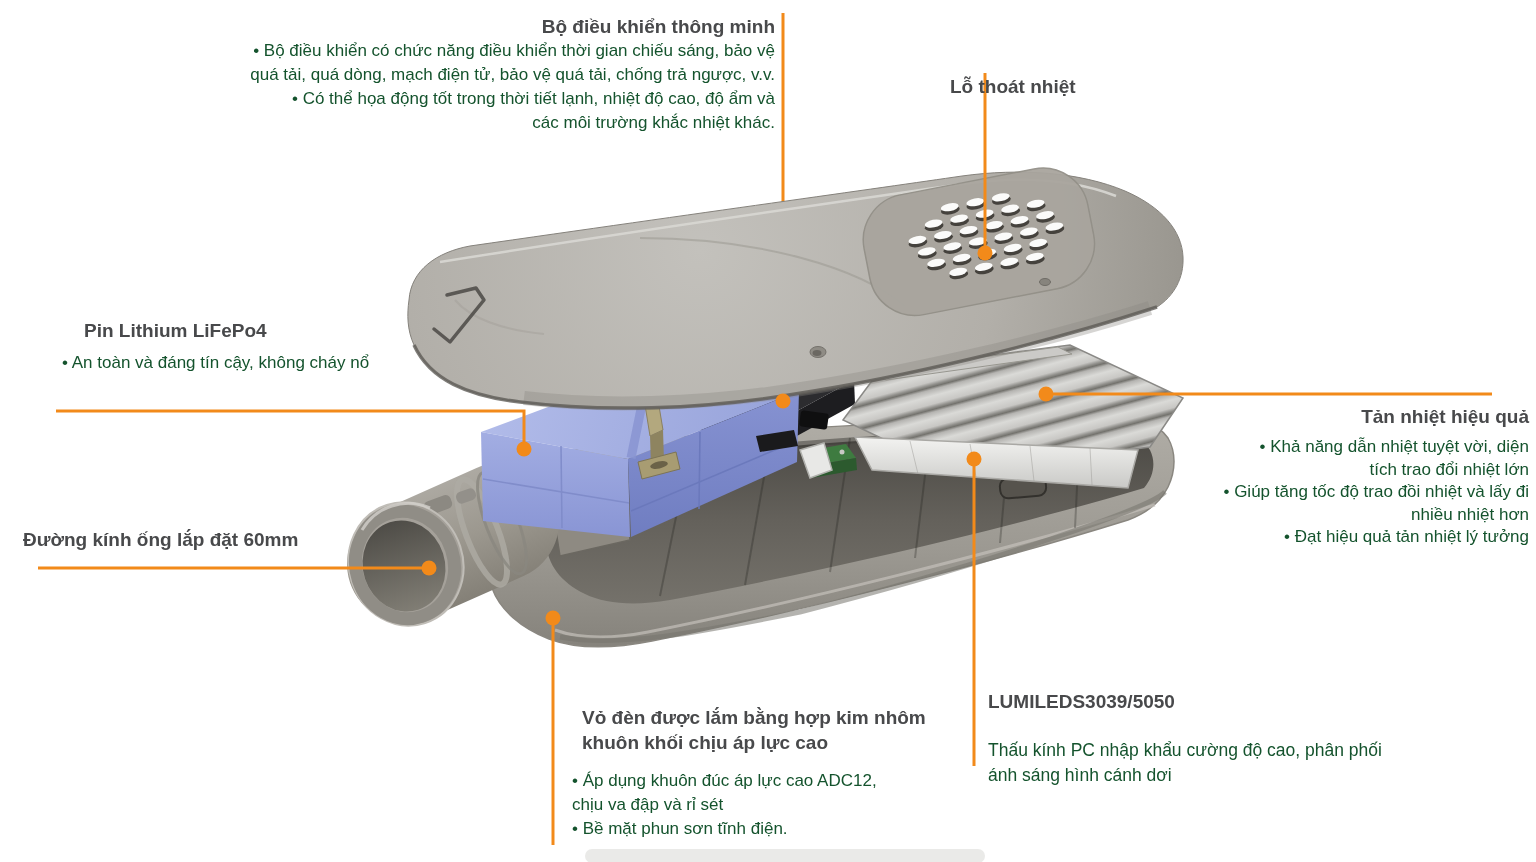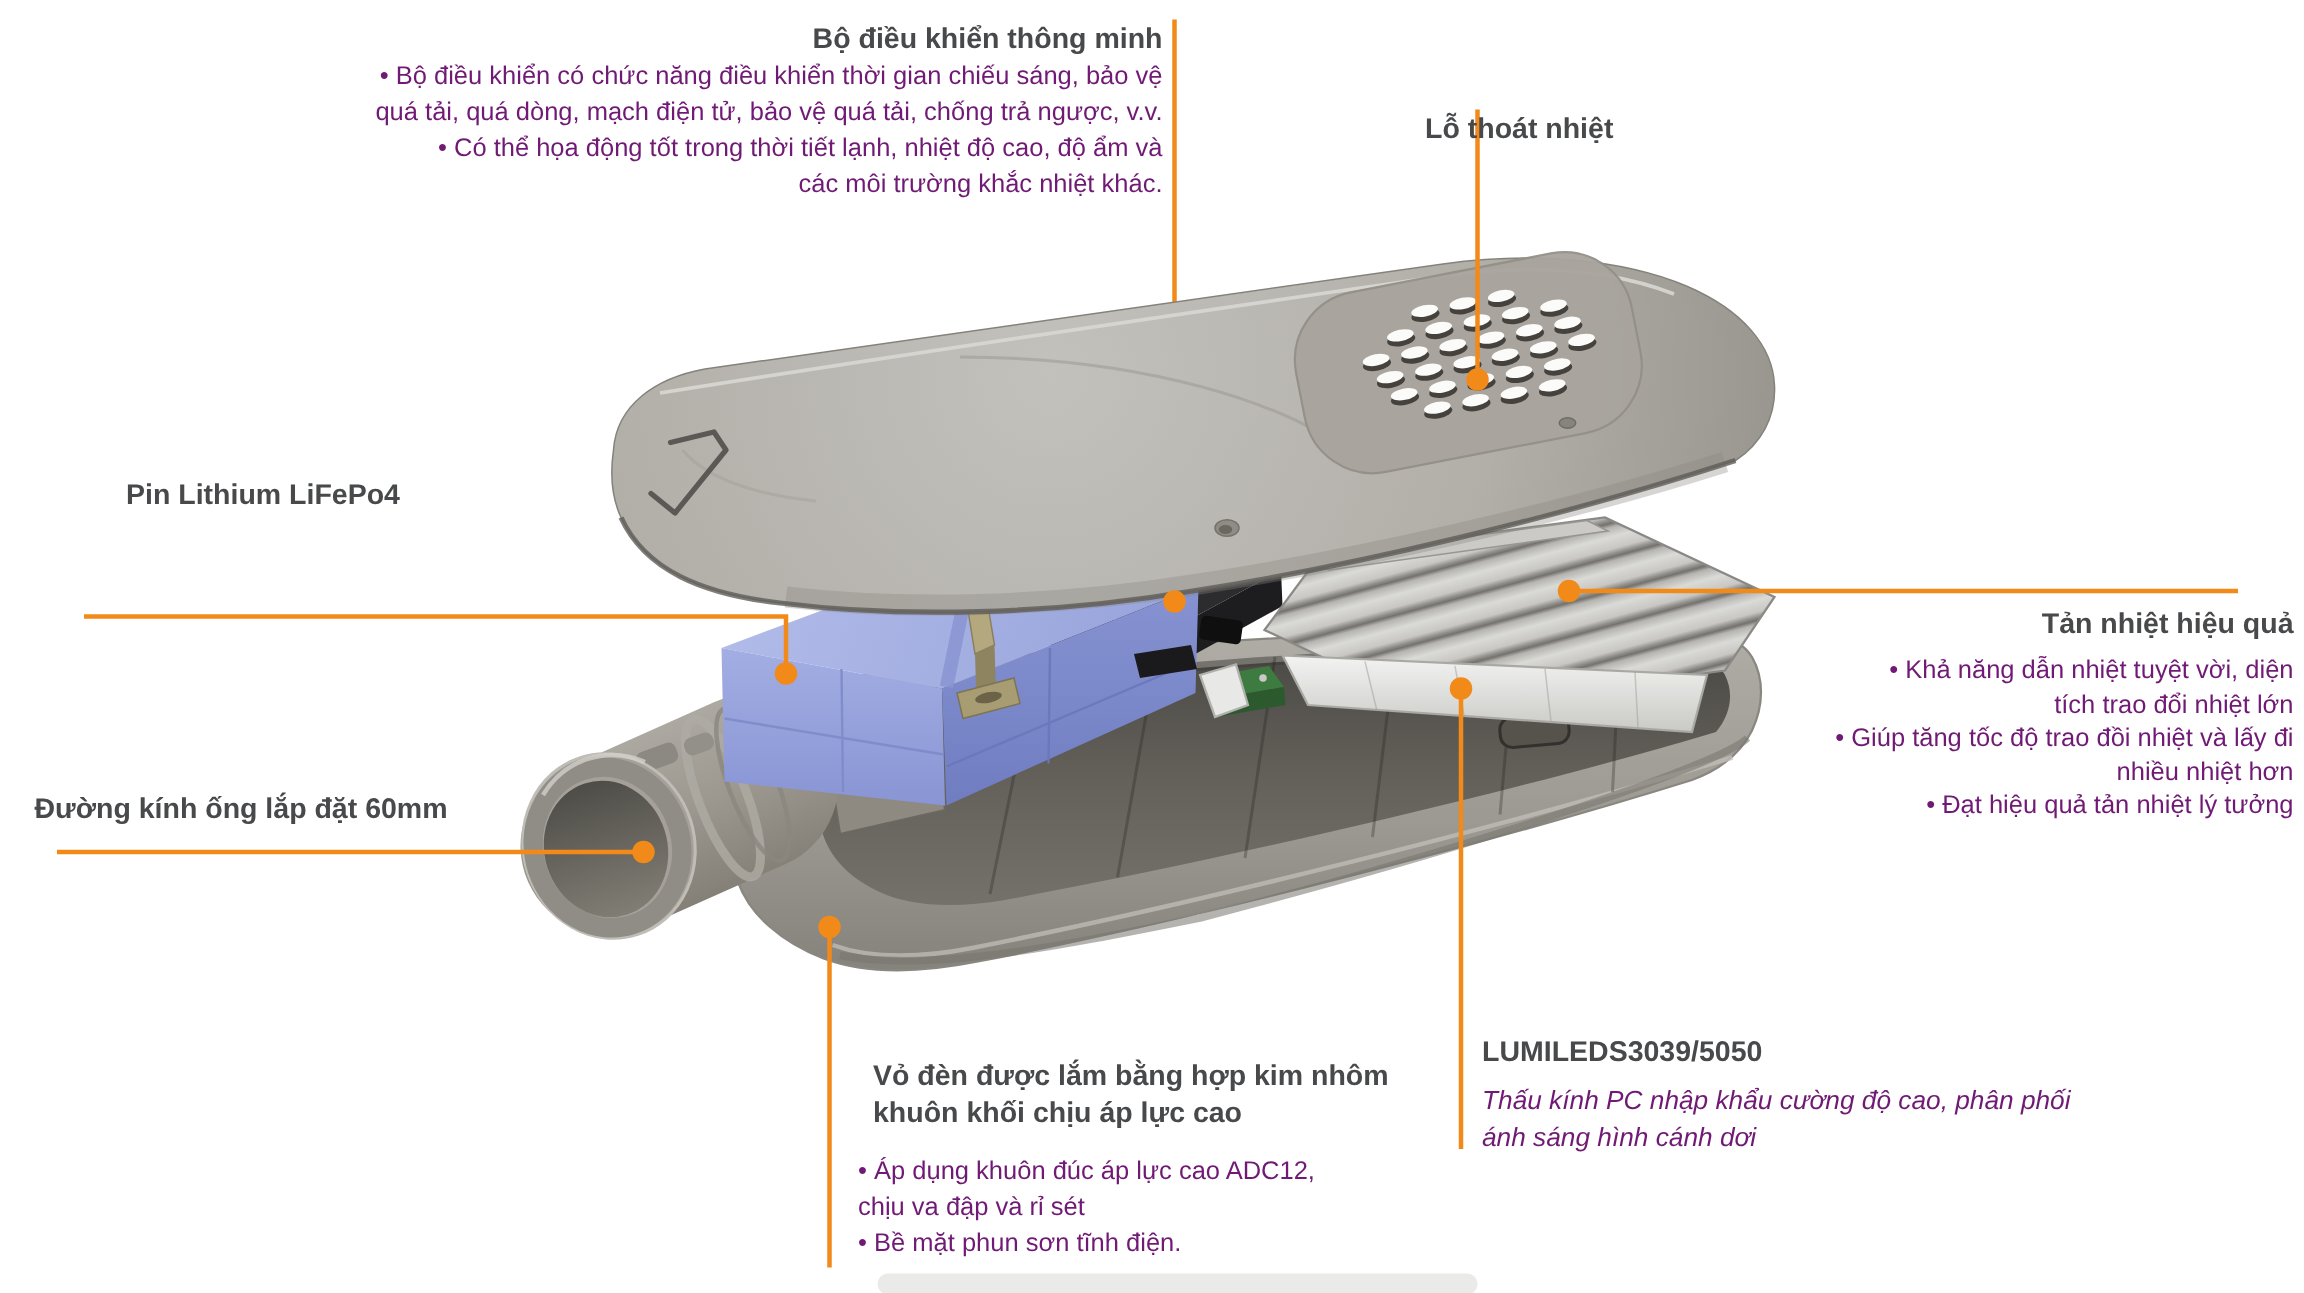--- a/index.html
+++ b/index.html
@@ -3,37 +3,37 @@
 <meta charset="utf-8">
 <style>
   html,body{margin:0;padding:0;background:#ffffff;}
   #stage{
     position:relative;width:1536px;height:862px;overflow:hidden;background:#ffffff;
     font-family:"Liberation Sans","DejaVu Sans",sans-serif;
   }
   #render-svg{position:absolute;left:0;top:0;}
   .callout{position:absolute;}
   .t-title{font-weight:bold;font-size:19px;color:#48494b;line-height:25px;white-space:nowrap;}
-  .t-line{font-size:17px;color:#701a75;line-height:24px;white-space:nowrap;}
+  .t-line{font-size:17px;color:#14532d;line-height:24px;white-space:nowrap;}
   .right-al{text-align:right;}
   .co-controller{right:761px;top:14px;}
   .co-controller .t-line{line-height:24px;}
   .co-vent{left:950px;top:74px;}
   .co-battery{left:62px;top:318px;}
   .co-battery .t-title{margin-left:22px;margin-bottom:8px;}
   .co-pole{left:23px;top:527px;}
   .co-heatsink{right:7px;top:404px;}
   .co-heatsink .t-line{font-size:17px;line-height:22.5px;}
   .co-heatsink .t-title{margin-bottom:7px;}
   .co-housing{left:572px;top:705px;}
   .co-housing .t-title{margin-left:10px;}
   .co-housing .t-body{margin-top:14px;}
   .co-led{left:988px;top:689px;}
   .co-led .t-line{font-size:17.5px;line-height:25px;}
-  .co-led .t-body{margin-top:7px;font-style:italic;}
+  .co-led .t-body{margin-top:24px;}
   .bottom-smudge{
     position:absolute;left:585px;top:849px;width:400px;height:14px;
     background:#d9d9d6;border-radius:7px;opacity:.55;
   }
 </style>
 </head>
 <body>
 
 <div id="stage">
 
@@ -362,20 +362,21 @@
     </div>
   </div>
 
   <div class="callout co-vent">
     <div class="t-title">Lỗ thoát nhiệt</div>
   </div>
 
   <div class="callout co-battery">
     <div class="t-title">Pin Lithium LiFePo4</div>
     <div class="t-body">
+      <div class="t-line">• An toàn và đáng tín cậy, không cháy nổ</div>
     </div>
   </div>
 
   <div class="callout co-pole">
     <div class="t-title">Đường kính ống lắp đặt 60mm</div>
   </div>
 
   <div class="callout co-heatsink right-al">
     <div class="t-title">Tản nhiệt hiệu quả</div>
     <div class="t-body">

